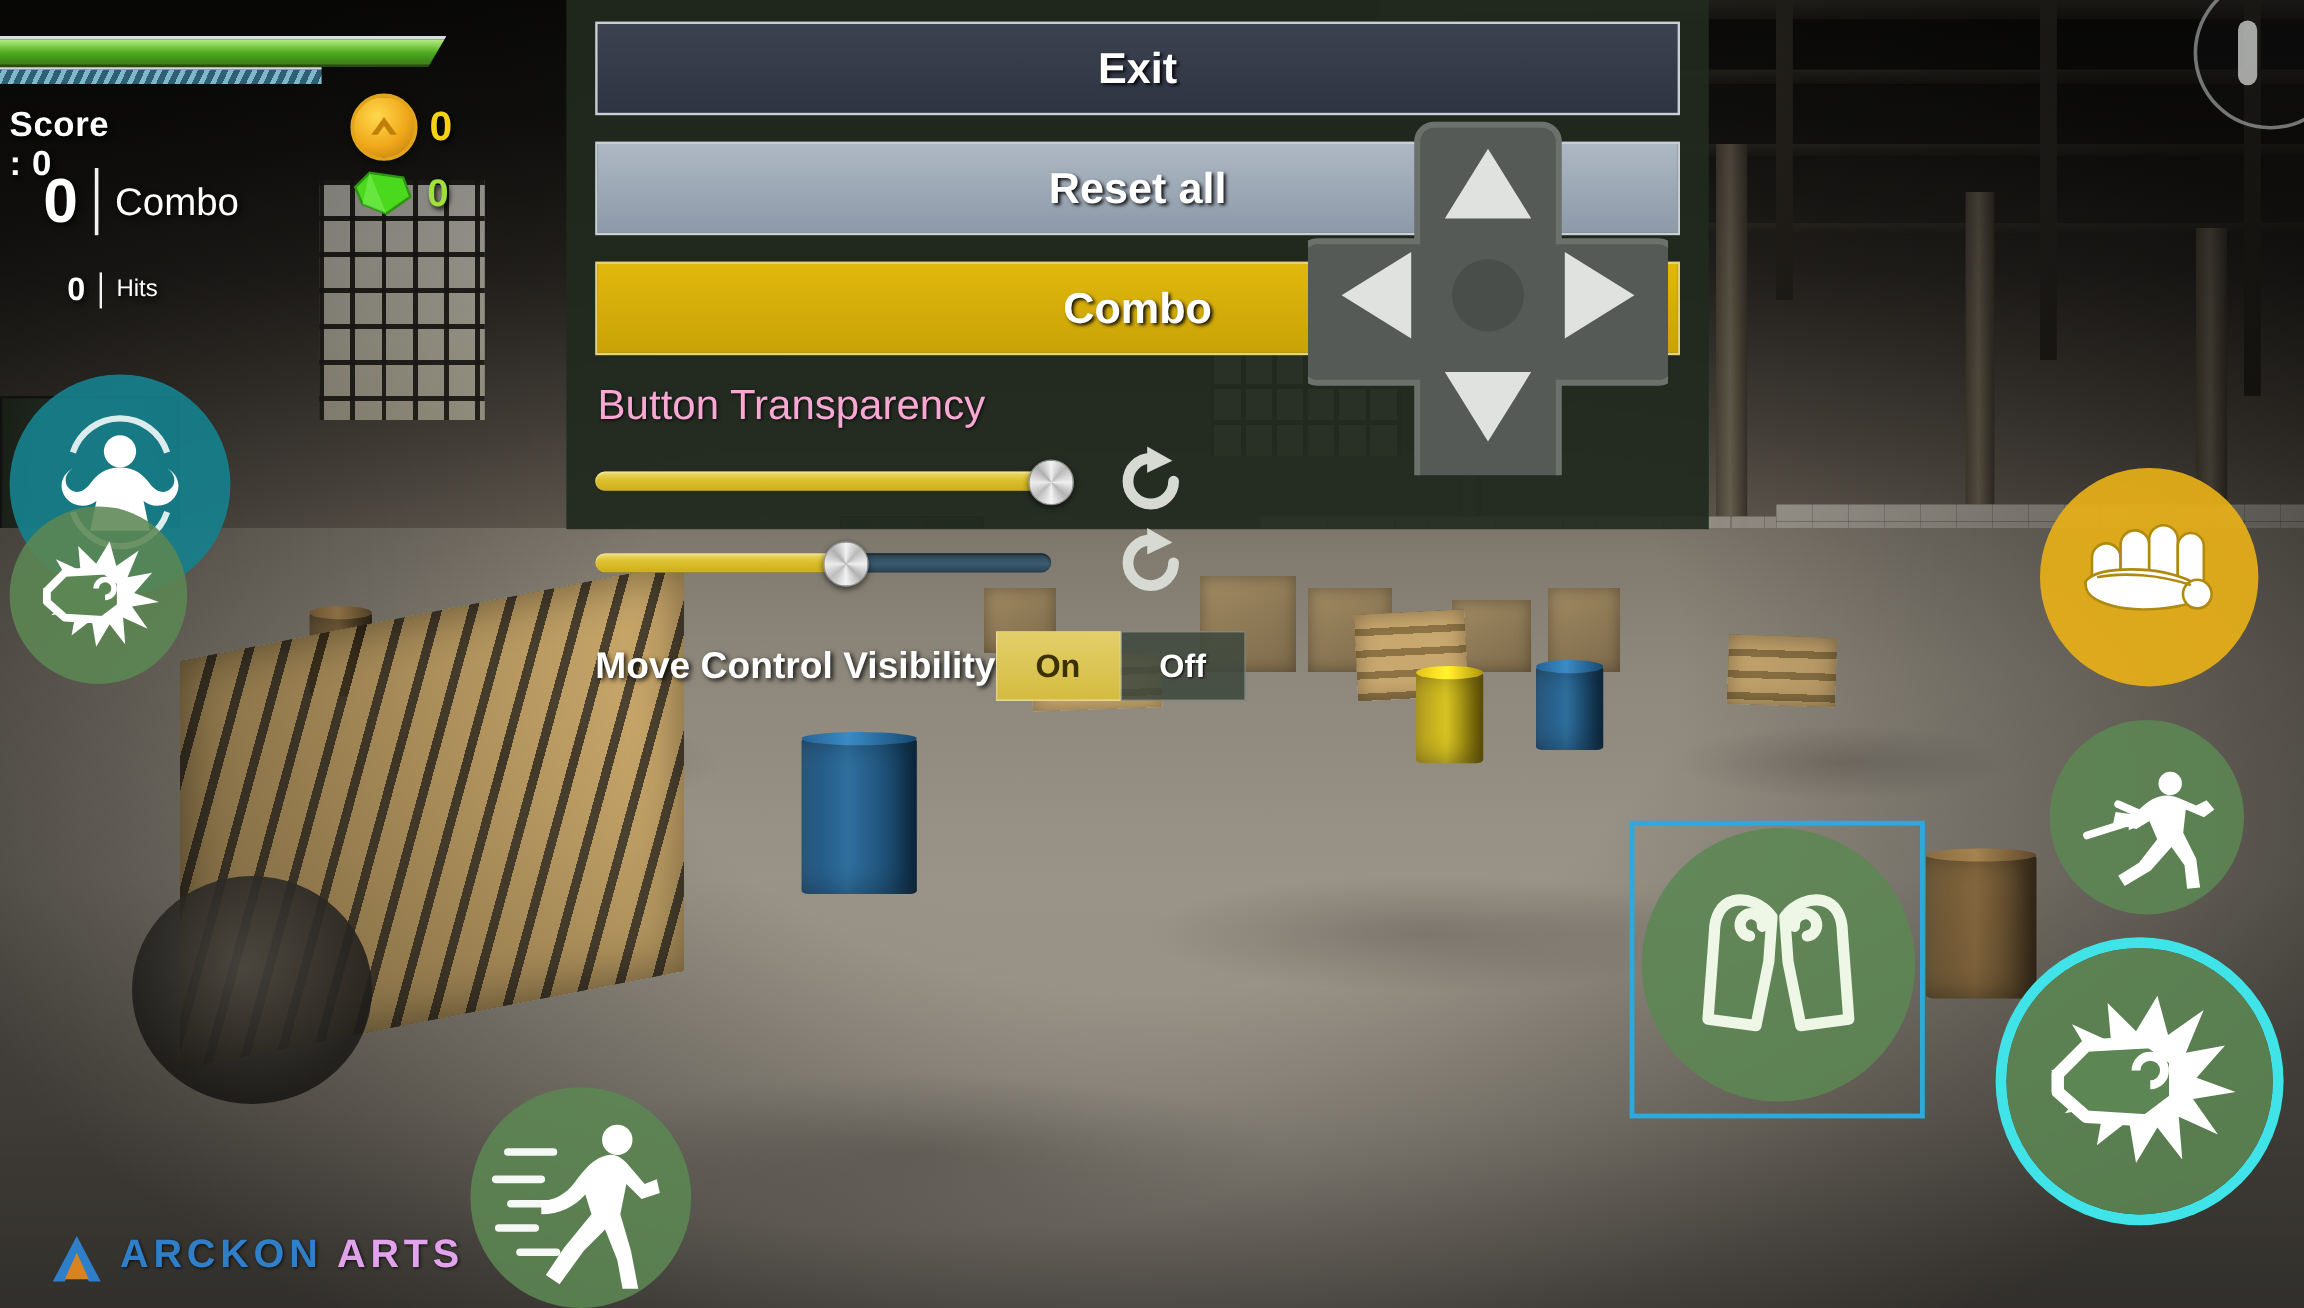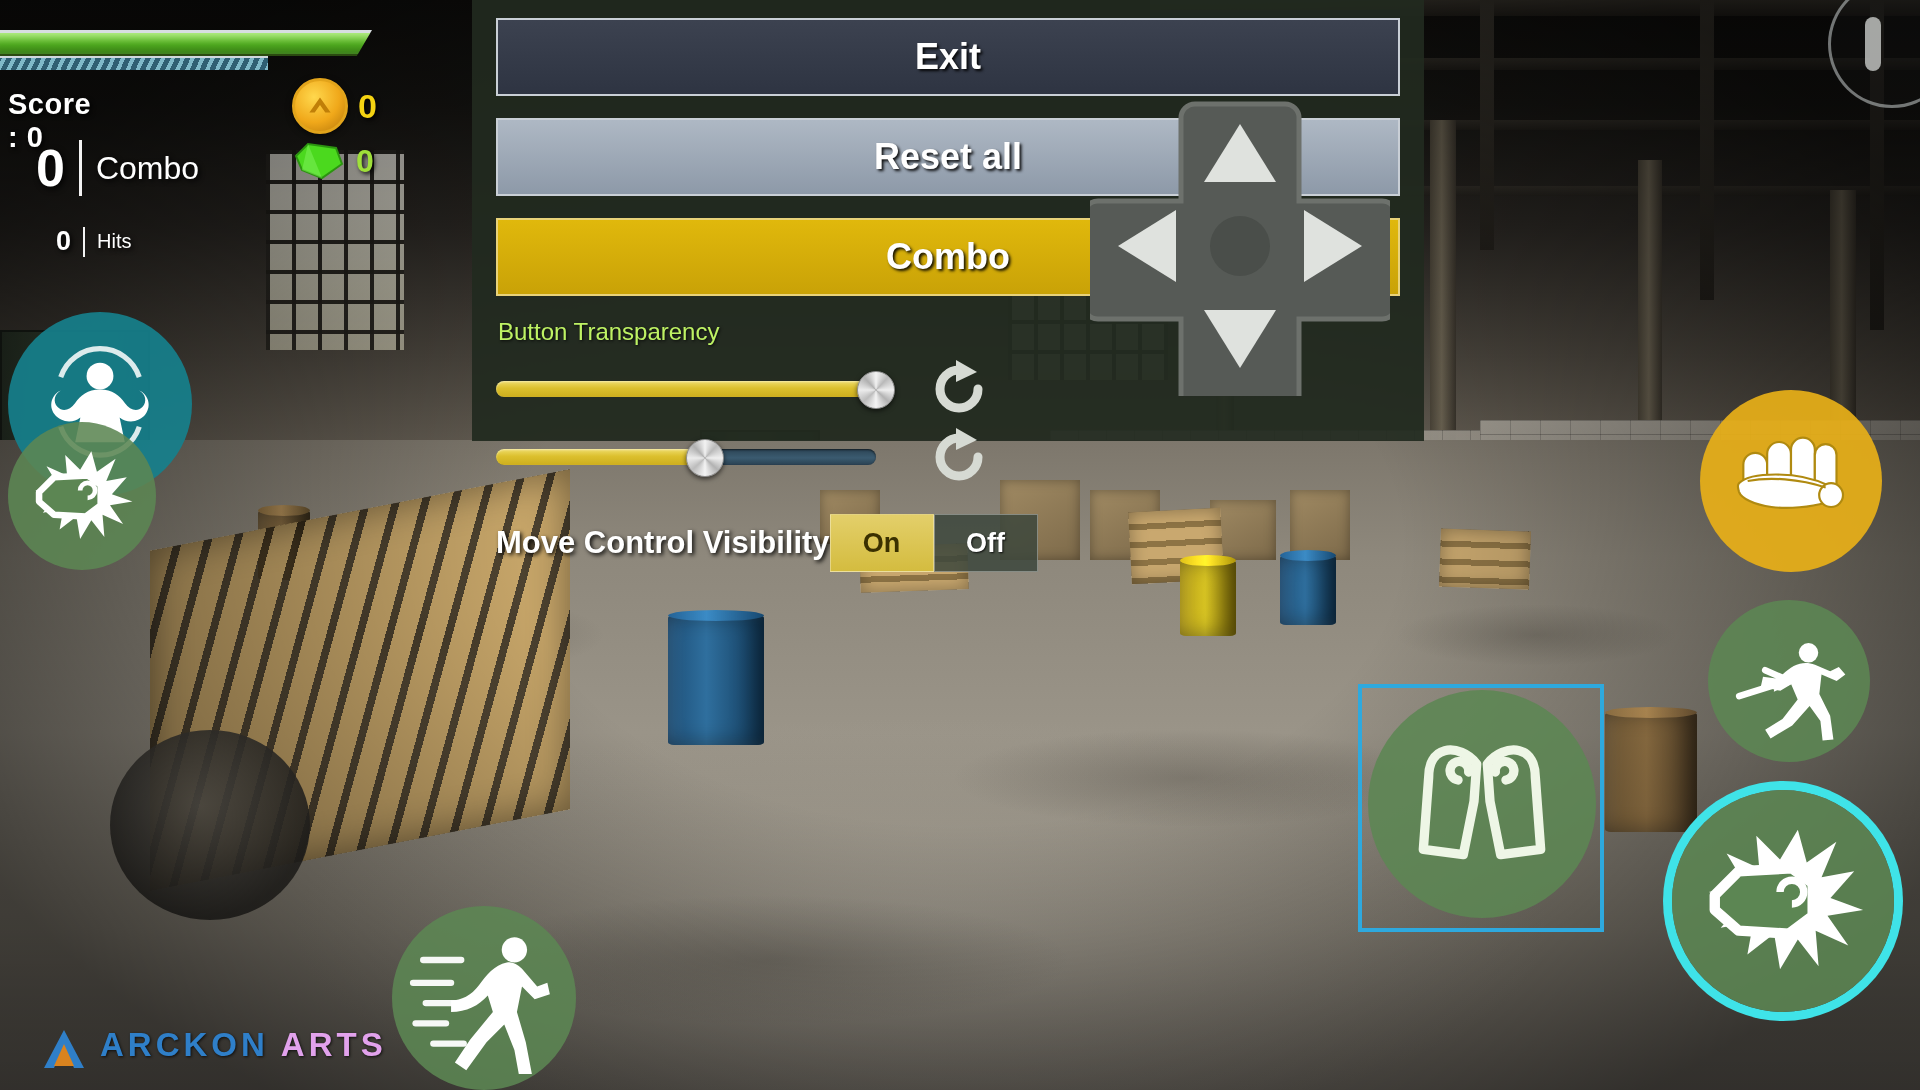--- a/index.html
+++ b/index.html
@@ -189,21 +189,21 @@
     text-shadow: 2px 2px 3px rgba(0,0,0,.9);
     border:2px solid #c9cfd6;
     cursor:pointer;
     padding: 0 22px;
   }
   .pbtn.exit { background: linear-gradient(to bottom,#3c4250,#2e3442); }
   .pbtn.reset { background: linear-gradient(to bottom,#aeb8c4,#8d99a8); }
   .pbtn.save { background: linear-gradient(to bottom,#e0b80c,#c9a207); border-color:#e8d27a; }
 
   .slider-label {
-    font-size:24px; color:#bef264; margin: 4px 0 12px 2px;
+    font-size:35px; color:#f9a8d4; margin: 4px 0 12px 2px;
     text-shadow:1px 1px 3px rgba(0,0,0,.8);
   }
   .slider-row { display:flex; align-items:center; gap:52px; margin-bottom: 6px; }
   .slider-track-wrap { position:relative; width:380px; height:44px; }
   .slider-track {
     position:absolute; top:14px; left:0; width:380px; height:16px;
     border-radius:8px;
     background: linear-gradient(to bottom,#2c4455,#3b5b70 55%,#2a4152);
     box-shadow: inset 0 1px 2px rgba(0,0,0,.6);
   }

